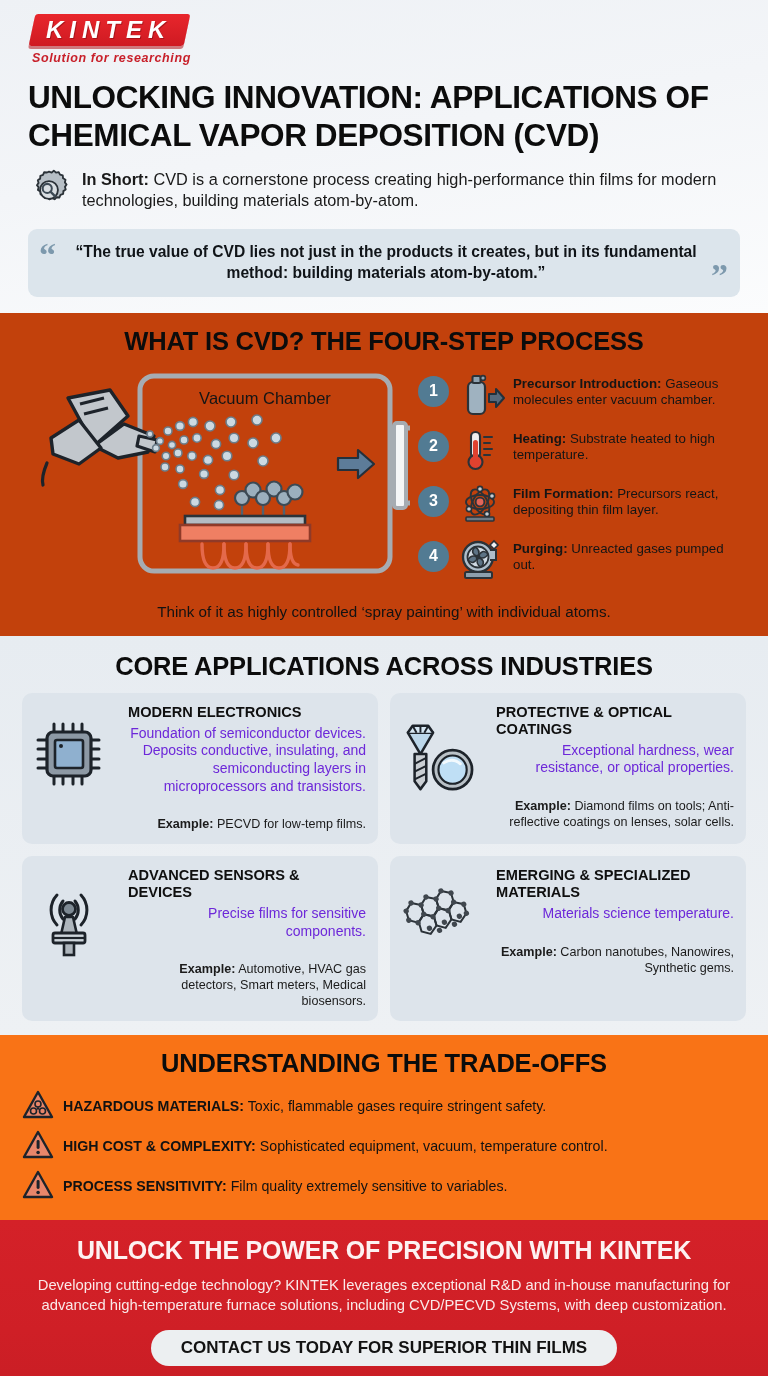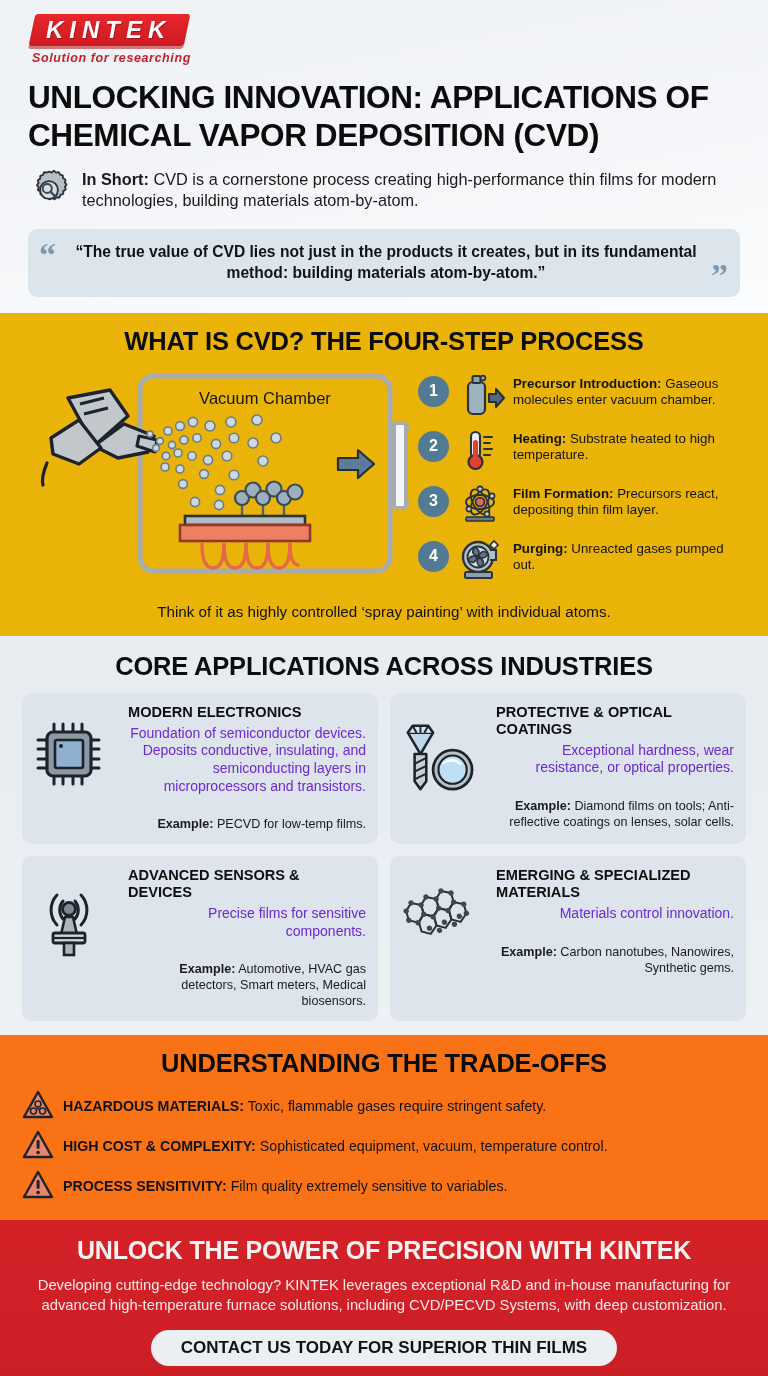--- a/index.html
+++ b/index.html
@@ -94,21 +94,21 @@
     color: #7d99ad;
     font-size: 34px;
     font-weight: bold;
     font-family: "Liberation Serif", serif;
     line-height: 1;
   }
   .qmark.open { left: 11px; top: 9px; }
   .qmark.close { right: 12px; bottom: 4px; }
 
   
-  .process { background: #eab308; padding: 14px 20px 6px 20px; }
+  .process { background: #c2410c; padding: 14px 20px 6px 20px; }
   h2.sec-title {
     text-align: center;
     font-size: 25.5px;
     font-weight: bold;
     color: #0c0c0c;
     letter-spacing: -0.2px;
     margin-bottom: 12px;
   }
   .process-row { display: flex; gap: 8px; align-items: flex-start; }
   .chamber-col { width: 390px; flex: none; }
@@ -568,21 +568,21 @@
               <circle cx="43" cy="44" r="2.8"></circle>
                 <circle cx="52" cy="50" r="2.8"></circle>
               <circle cx="60" cy="44" r="2.8"></circle>
                 <circle cx="69" cy="34" r="2.8"></circle>
               <circle cx="68" cy="44" r="2.8"></circle>
             </g>
           </svg>
         </div>
         <div class="card-body">
           <div class="card-title">EMERGING &amp; SPECIALIZED MATERIALS</div>
-          <div class="card-desc">Materials control innovation.</div>
+          <div class="card-desc">Materials science temperature.</div>
           <div class="card-ex"><b>Example:</b><span> Carbon nanotubes, Nanowires, Synthetic gems.</span></div>
         </div>
       </div>
 
     </div>
   </section>
 
   <section class="tradeoffs">
     <h2 class="sec-title">UNDERSTANDING THE TRADE-OFFS</h2>
 

